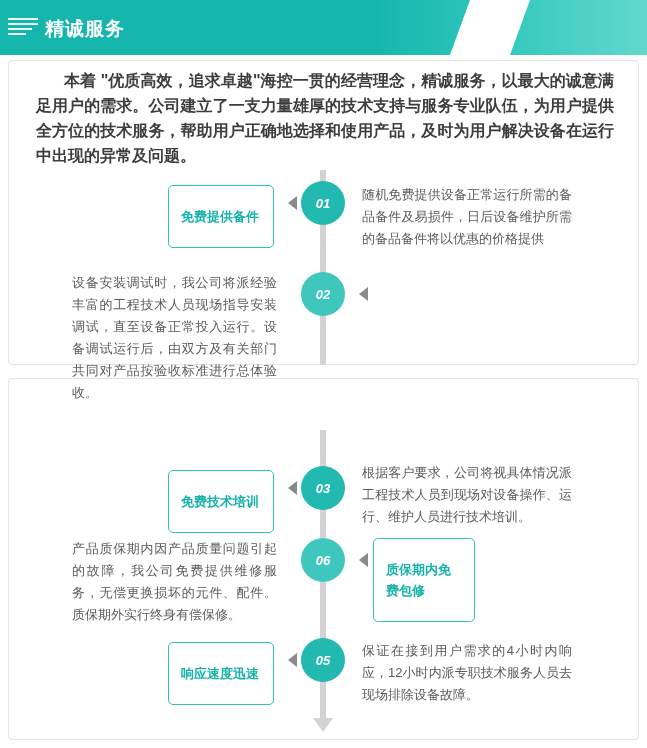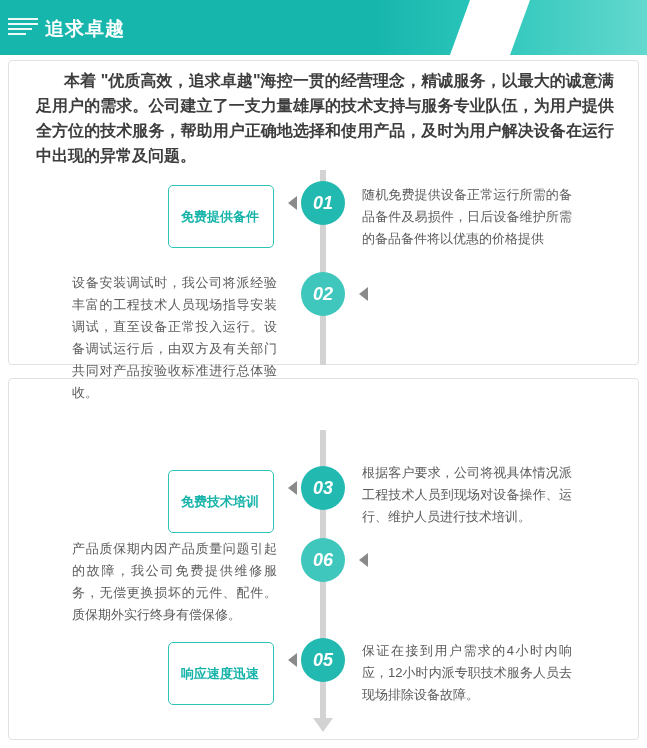--- a/index.html
+++ b/index.html
@@ -117,21 +117,21 @@
   }
 
   
   .circle {
     position: absolute;
     width: 44px;
     height: 44px;
     border-radius: 50%;
     background: #22b9b0;
     color: #ffffff;
-    font-size: 18px;
+    font-size: 13px;
     font-style: italic;
     font-weight: bold;
     display: flex;
     align-items: center;
     justify-content: center;
     left: 301px;
   }
   .circle.light { background: #3fc7bd; }
 
   
@@ -178,21 +178,21 @@
 
   <div class="header">
     <div class="header-bg"></div>
     <div class="header-notch"></div>
     <div class="header-lines">
       <i></i>
         <i></i>
         <i></i>
         <i></i>
     </div>
-    <div class="header-title">追求卓越</div>
+    <div class="header-title">精诚服务</div>
   </div>
 
   <div class="card" id="card1"></div>
 
   <div class="card" id="card2"></div>
 
   <div class="intro">本着 "优质高效，追求卓越"海控一贯的经营理念，精诚服务，以最大的诚意满足用户的需求。公司建立了一支力量雄厚的技术支持与服务专业队伍，为用户提供全方位的技术服务，帮助用户正确地选择和使用产品，及时为用户解决设备在运行中出现的异常及问题。</div>
 
   <div class="timeline" id="tl1"></div>
   <div class="timeline" id="tl2"></div>
@@ -215,20 +215,21 @@
     <span>03</span>
   </div>
   <div class="notch to-left" style="left:288px; top:481px;"></div>
   <div class="label-box left" style="top:470px;">免费技术培训</div>
   <div class="desc right" style="top:462px;">根据客户要求，公司将视具体情况派工程技术人员到现场对设备操作、运行、维护人员进行技术培训。</div>
 
   <div class="circle light" style="top:538px;">
     <span>06</span>
   </div>
   <div class="notch to-left" style="left:359px; top:553px;"></div>
+  <div class="label-box right" style="top:538px;">质保期内免费包修</div>
   <div class="desc left" style="top:538px;">产品质保期内因产品质量问题引起的故障，我公司免费提供维修服务，无偿更换损坏的元件、配件。质保期外实行终身有偿保修。</div>
 
   <div class="circle" style="top:638px;">
     <span>05</span>
   </div>
   <div class="notch to-left" style="left:288px; top:653px;"></div>
   <div class="label-box left" style="top:642px;">响应速度迅速</div>
   <div class="desc right" style="top:640px;">保证在接到用户需求的4小时内响应，12小时内派专职技术服务人员去现场排除设备故障。</div>
 
 </div>

